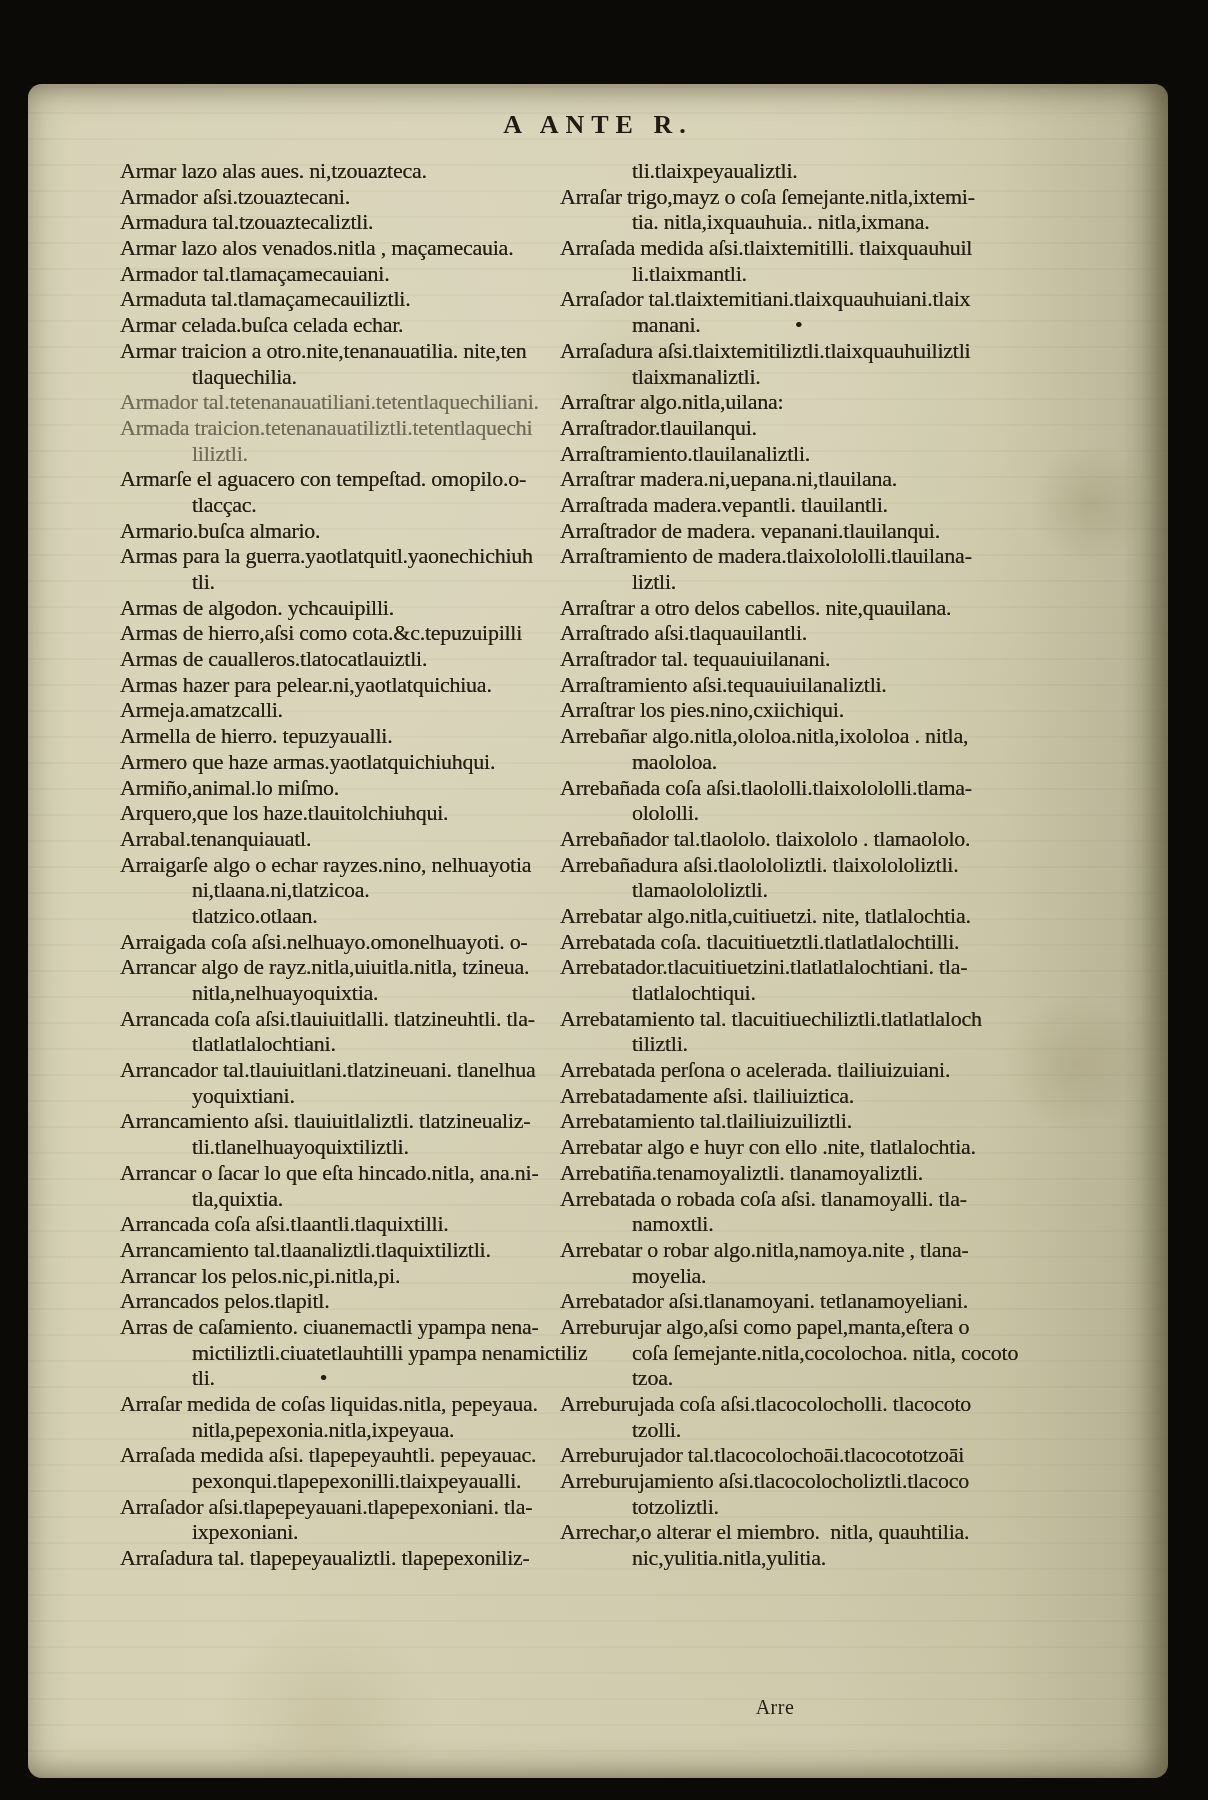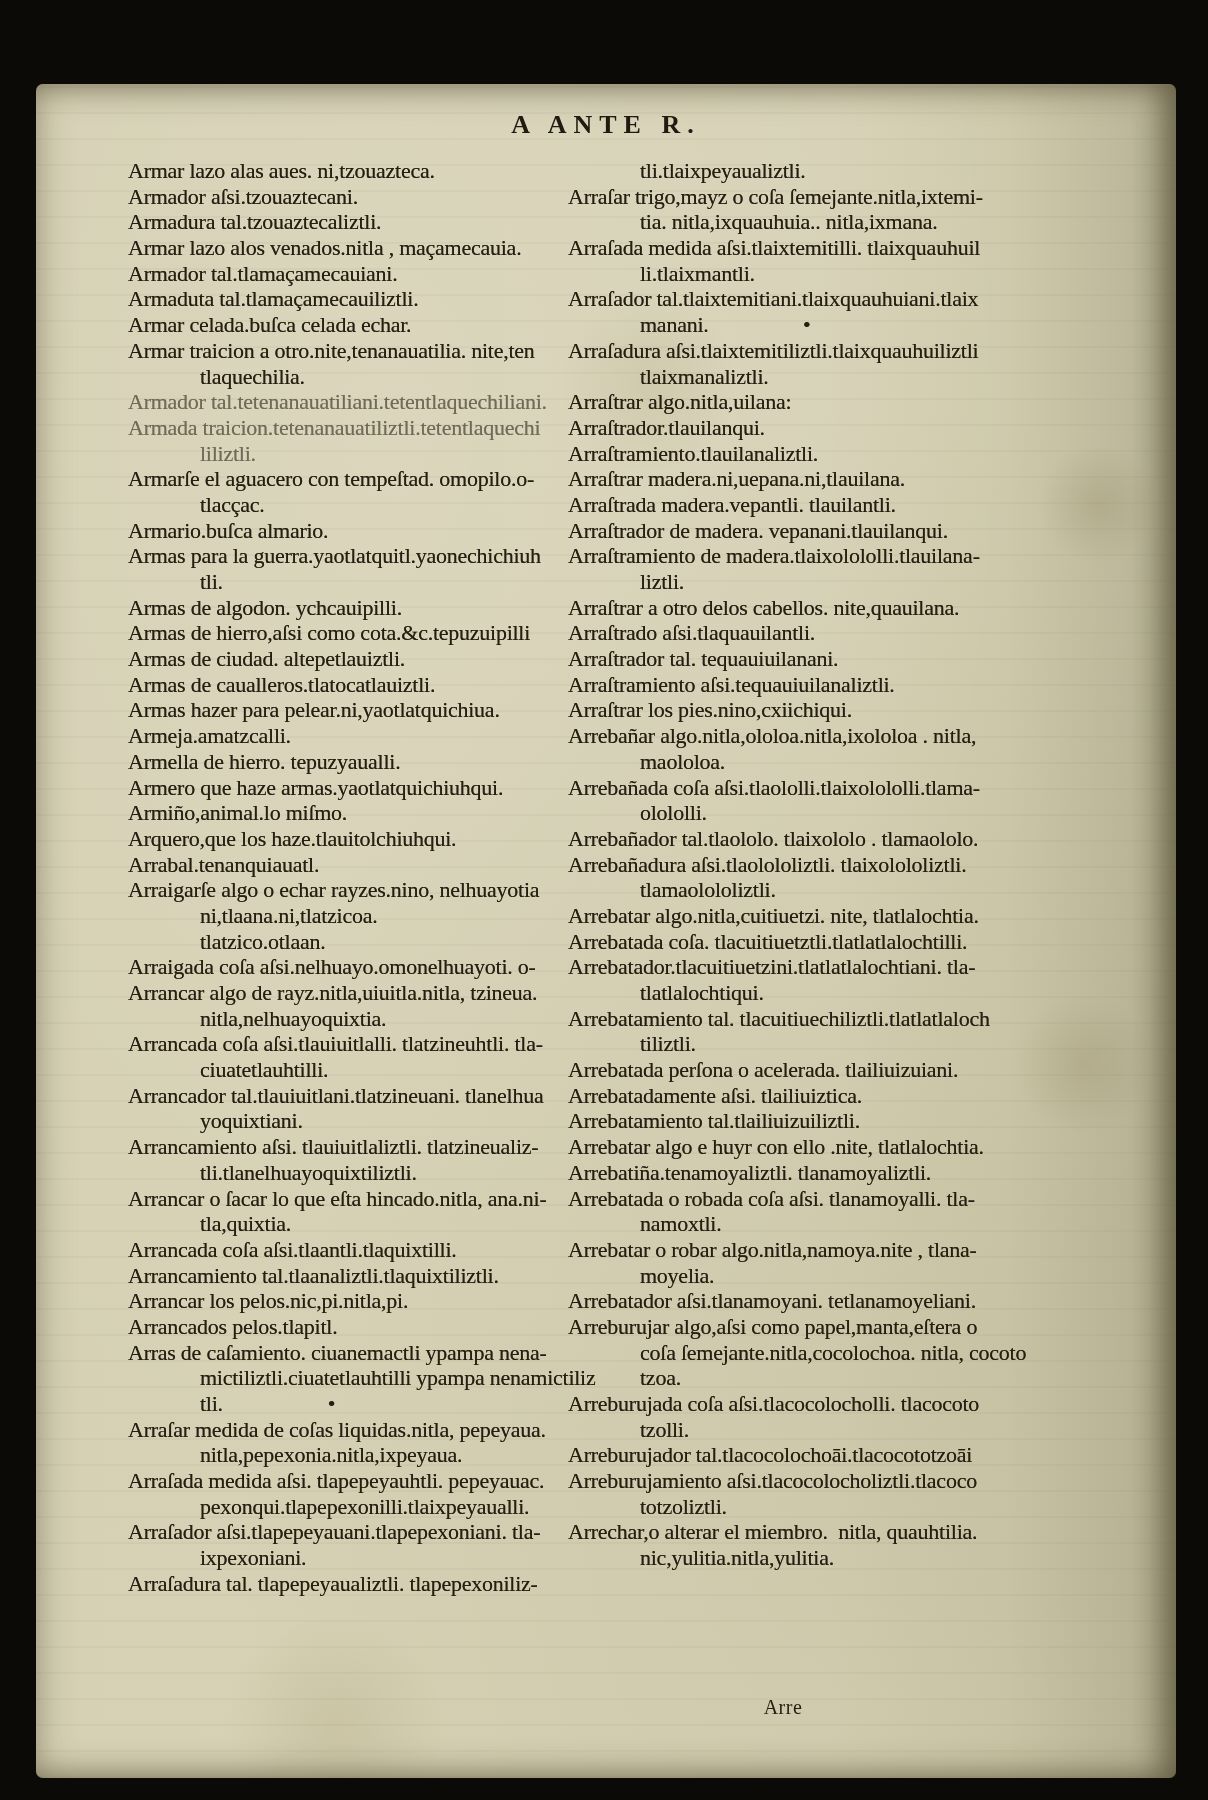--- a/index.html
+++ b/index.html
@@ -9,22 +9,21 @@
     font-family:"Liberation Serif","DejaVu Serif",serif;
   }
   .paper{
     position:absolute;left:28px;top:84px;width:1140px;height:1694px;
     background:
       radial-gradient(ellipse at 30% 20%, rgba(255,255,255,0.10), rgba(0,0,0,0) 60%),
       radial-gradient(ellipse at 75% 80%, rgba(120,110,70,0.10), rgba(0,0,0,0) 55%),
       linear-gradient(90deg,#d6d1b4 0%,#d7d2b6 70%,#cfcaac 85%,#bdb89b 96%,#b1ac8f 100%),
       #d5d0b3;
     box-shadow:inset 0 0 38px rgba(60,50,25,0.35), inset -14px 0 28px rgba(60,55,30,0.45);
-    border-radius:7px;
-    margin-left:8px;
+    border-radius:14px;
   }
   
   .paper::before{
     content:"";position:absolute;inset:0;pointer-events:none;
     background:
       radial-gradient(circle at 1062px 420px, rgba(110,100,60,0.18), rgba(0,0,0,0) 60px),
       radial-gradient(circle at 1048px 980px, rgba(110,100,60,0.16), rgba(0,0,0,0) 70px),
       radial-gradient(circle at 612px 300px, rgba(120,105,60,0.10), rgba(0,0,0,0) 90px),
       radial-gradient(circle at 300px 1640px, rgba(120,105,60,0.12), rgba(0,0,0,0) 110px),
       repeating-linear-gradient(0deg, rgba(100,95,60,0.05) 0 2px, rgba(0,0,0,0) 2px 26px);
@@ -69,37 +68,36 @@
       <div class="ln faded">Armador tal.tetenanauatiliani.tetentlaquechiliani.</div>
       <div class="ln faded">Armada traicion.tetenanauatiliztli.tetentlaquechi</div>
       <div class="ln ind faded">liliztli.</div>
       <div class="ln">Armarſe el aguacero con tempeſtad. omopilo.o-</div>
       <div class="ln ind">tlacçac.</div>
       <div class="ln">Armario.buſca almario.</div>
       <div class="ln">Armas para la guerra.yaotlatquitl.yaonechichiuh</div>
       <div class="ln ind">tli.</div>
       <div class="ln">Armas de algodon. ychcauipilli.</div>
       <div class="ln">Armas de hierro,aſsi como cota.&amp;c.tepuzuipilli</div>
-      <div class="ln">Armas de ciudad. altepetlauiztli.</div>
       <div class="ln">Armas de caualleros.tlatocatlauiztli.</div>
       <div class="ln">Armas hazer para pelear.ni,yaotlatquichiua.</div>
       <div class="ln">Armeja.amatzcalli.</div>
       <div class="ln">Armella de hierro. tepuzyaualli.</div>
       <div class="ln">Armero que haze armas.yaotlatquichiuhqui.</div>
       <div class="ln">Armiño,animal.lo miſmo.</div>
       <div class="ln">Arquero,que los haze.tlauitolchiuhqui.</div>
       <div class="ln">Arrabal.tenanquiauatl.</div>
       <div class="ln">Arraigarſe algo o echar rayzes.nino, nelhuayotia</div>
       <div class="ln ind">ni,tlaana.ni,tlatzicoa.</div>
       <div class="ln ind">tlatzico.otlaan.</div>
       <div class="ln">Arraigada coſa aſsi.nelhuayo.omonelhuayoti. o-</div>
       <div class="ln">Arrancar algo de rayz.nitla,uiuitla.nitla, tzineua.</div>
       <div class="ln ind">nitla,nelhuayoquixtia.</div>
       <div class="ln">Arrancada coſa aſsi.tlauiuitlalli. tlatzineuhtli. tla-</div>
-      <div class="ln ind">ciuatetlauhtilli.</div>
+      <div class="ln ind">tlatlatlalochtiani.</div>
       <div class="ln">Arrancador tal.tlauiuitlani.tlatzineuani. tlanelhua</div>
       <div class="ln ind">yoquixtiani.</div>
       <div class="ln">Arrancamiento aſsi. tlauiuitlaliztli. tlatzineualiz-</div>
       <div class="ln ind">tli.tlanelhuayoquixtiliztli.</div>
       <div class="ln">Arrancar o ſacar lo que eſta hincado.nitla, ana.ni-</div>
       <div class="ln ind">tla,quixtia.</div>
       <div class="ln">Arrancada coſa aſsi.tlaantli.tlaquixtilli.</div>
       <div class="ln">Arrancamiento tal.tlaanaliztli.tlaquixtiliztli.</div>
       <div class="ln">Arrancar los pelos.nic,pi.nitla,pi.</div>
       <div class="ln">Arrancados pelos.tlapitl.</div>

